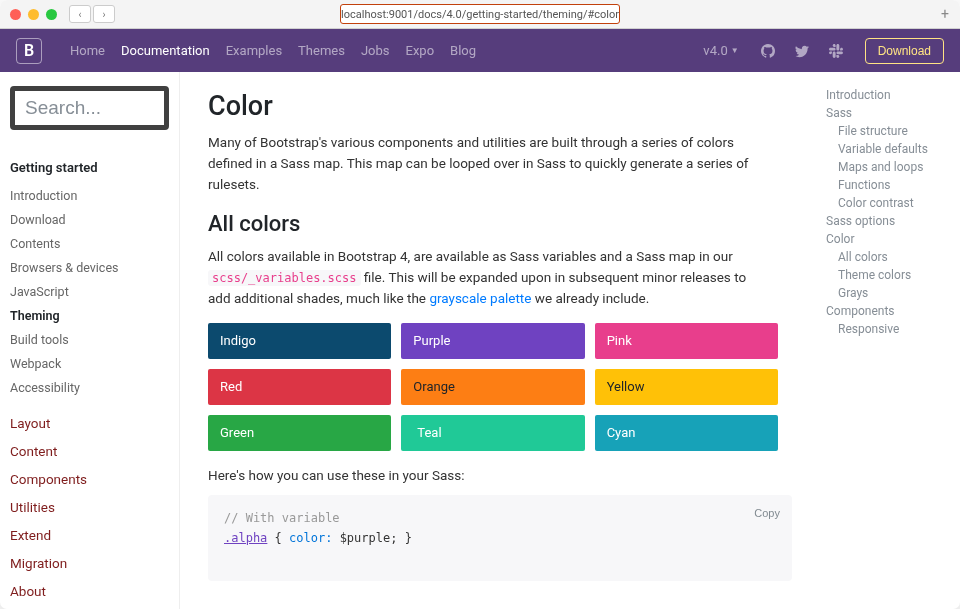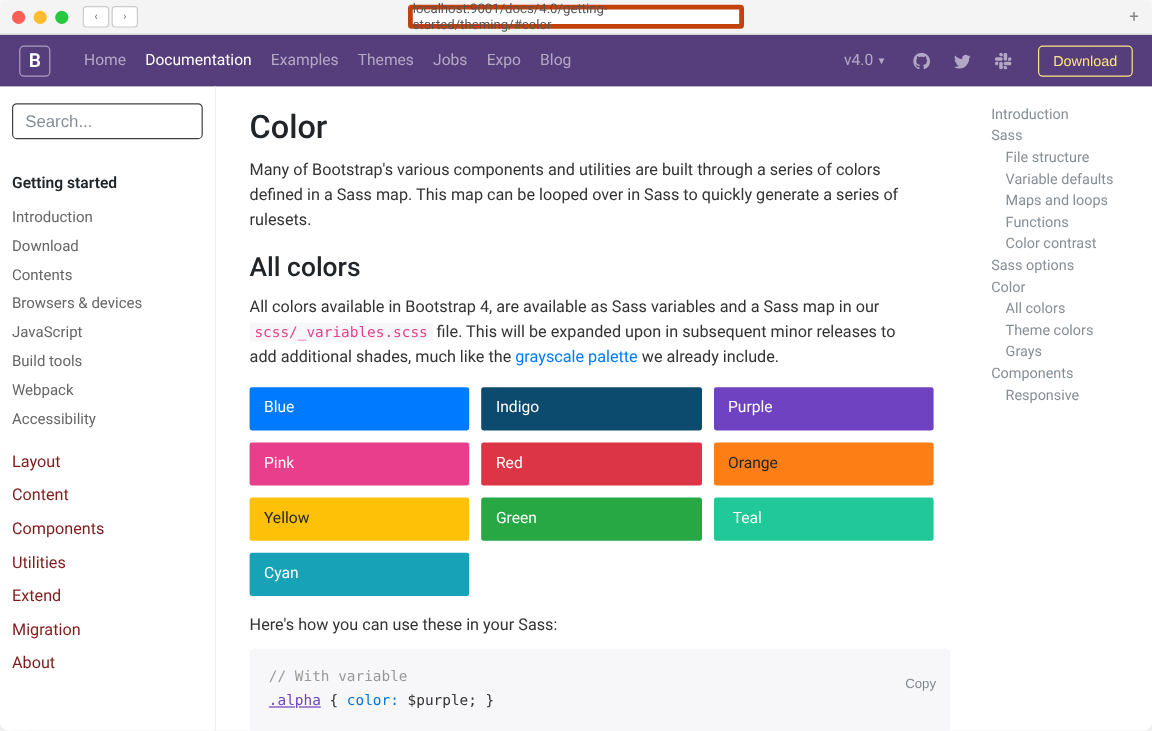--- a/index.html
+++ b/index.html
@@ -26,21 +26,21 @@
     .nav-buttons { display: flex; gap: 2px; }
     .nav-btn {
       width: 22px; height: 18px;
       background: #fff; border: 1px solid #ccc; border-radius: 3px;
       display: flex; align-items: center; justify-content: center;
       font-size: 10px; color: #777; cursor: pointer;
     }
     .url-bar {
       position: absolute; left: 50%; transform: translateX(-50%);
       width: 280px; height: 20px;
-      background: #fff; border: 4px solid #c2410c; border-radius: 3px;
+      background: #fff; border: 1px solid #c2410c; border-radius: 3px;
       display: flex; align-items: center; justify-content: center;
       font-size: 11px; color: #555;
     }
     .add-tab {
       position: absolute; right: 6px;
       width: 18px; height: 18px;
       display: flex; align-items: center; justify-content: center;
       color: #888; font-size: 14px; cursor: pointer;
     }
     .navbar {
@@ -96,23 +96,23 @@
     }
     .left-sidebar {
       width: 180px;
       border-right: 1px solid #eee;
       padding: 14px 10px;
       overflow-y: auto;
     }
     .search-input {
       width: 100%;
       padding: 6px 10px;
-      border: 1px solid #404040;
+      border: 5px solid #404040;
       border-radius: 4px;
-      font-size: 14px;
+      font-size: 19px;
       color: #495057;
       margin-bottom: 16px;
     }
     .search-input::placeholder { color: #868e96; }
     .sidebar-section-title {
       font-weight: 600;
       font-size: 13px;
       color: #212529;
       margin: 14px 0 8px 0;
     }
@@ -174,21 +174,21 @@
       padding: 14px 16px;
       border-radius: 4px;
       position: relative;
       margin-top: 10px;
       font-family: "SFMono-Regular", Menlo, Monaco, Consolas, monospace;
       font-size: 12px;
       line-height: 1.6;
     }
     .copy-btn {
       position: absolute;
-      top: 22px; right: 12px;
+      top: 10px; right: 12px;
       font-size: 11px;
       color: #818a91;
       font-family: -apple-system, sans-serif;
       cursor: pointer;
     }
     .code-comment { color: #999; }
     .code-selector { color: #6f42c1; text-decoration: underline; }
     .code-prop { color: #0074d9; }
     .code-val { color: #333; }
     .right-sidebar {
@@ -267,20 +267,21 @@
 
     <div class="left-sidebar">
       <input class="search-input" placeholder="Search..." style="">
       <div class="sidebar-section-title">Getting started</div>
       <div id="sidebar-items">
           <div class="sidebar-item">Introduction</div>
           <div class="sidebar-item">Download</div>
           <div class="sidebar-item">Contents</div>
           <div class="sidebar-item">Browsers &amp; devices</div>
           <div class="sidebar-item">JavaScript</div>
+          <div class="sidebar-item active">Theming</div>
           <div class="sidebar-item">Build tools</div>
           <div class="sidebar-item">Webpack</div>
           <div class="sidebar-item">Accessibility</div>
         </div>
       <div style="height:10px"></div>
       <div id="sidebar-nav">
           <div class="sidebar-nav-item">Layout</div>
           <div class="sidebar-nav-item">Content</div>
           <div class="sidebar-nav-item">Components</div>
           <div class="sidebar-nav-item">Utilities</div>
@@ -291,21 +292,20 @@
     </div>
 
     <div class="main-content">
       <h1>Color</h1>
       <p class="content-p">Many of Bootstrap's various components and utilities are built through a series of colors defined in a Sass map. This map can be looped over in Sass to quickly generate a series of rulesets.</p>
       <h2>All colors</h2>
       <p class="content-p">
         <span>All colors available in Bootstrap 4, are available as Sass variables and a Sass map in our </span><code>scss/_variables.scss</code><span> file. This will be expanded upon in subsequent minor releases to add additional shades, much like the </span><a>grayscale palette</a><span> we already include.</span>
       </p>
       <div class="swatch-grid" id="swatch-grid">
-          <div class="swatch" style="background: rgb(0, 123, 255);">Blue</div>
           <div class="swatch" style="background: #0c4a6e;">Indigo</div>
           <div class="swatch" style="background: rgb(111, 66, 193);">Purple</div>
           <div class="swatch" style="background: rgb(232, 62, 140);">Pink</div>
           <div class="swatch" style="background: rgb(220, 53, 69);">Red</div>
           <div class="swatch dark-text" style="background: rgb(253, 126, 20);">Orange</div>
           <div class="swatch dark-text" style="background: rgb(255, 193, 7);">Yellow</div>
           <div class="swatch" style="background: rgb(40, 167, 69);">Green</div>
           <div class="swatch" style="background: rgb(32, 201, 151); padding-left: 16px;">Teal</div>
           <div class="swatch" style="background: rgb(23, 162, 184);">Cyan</div>
         </div>

